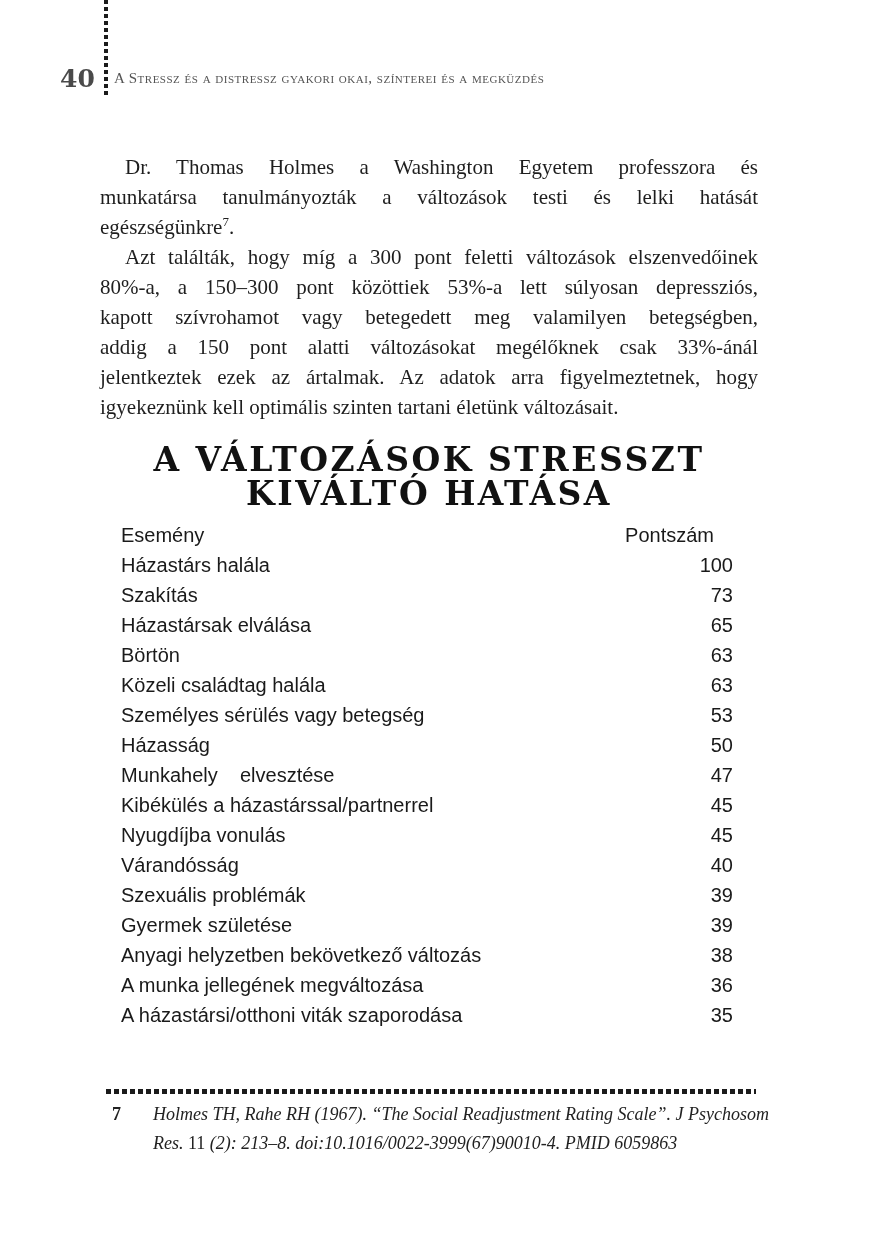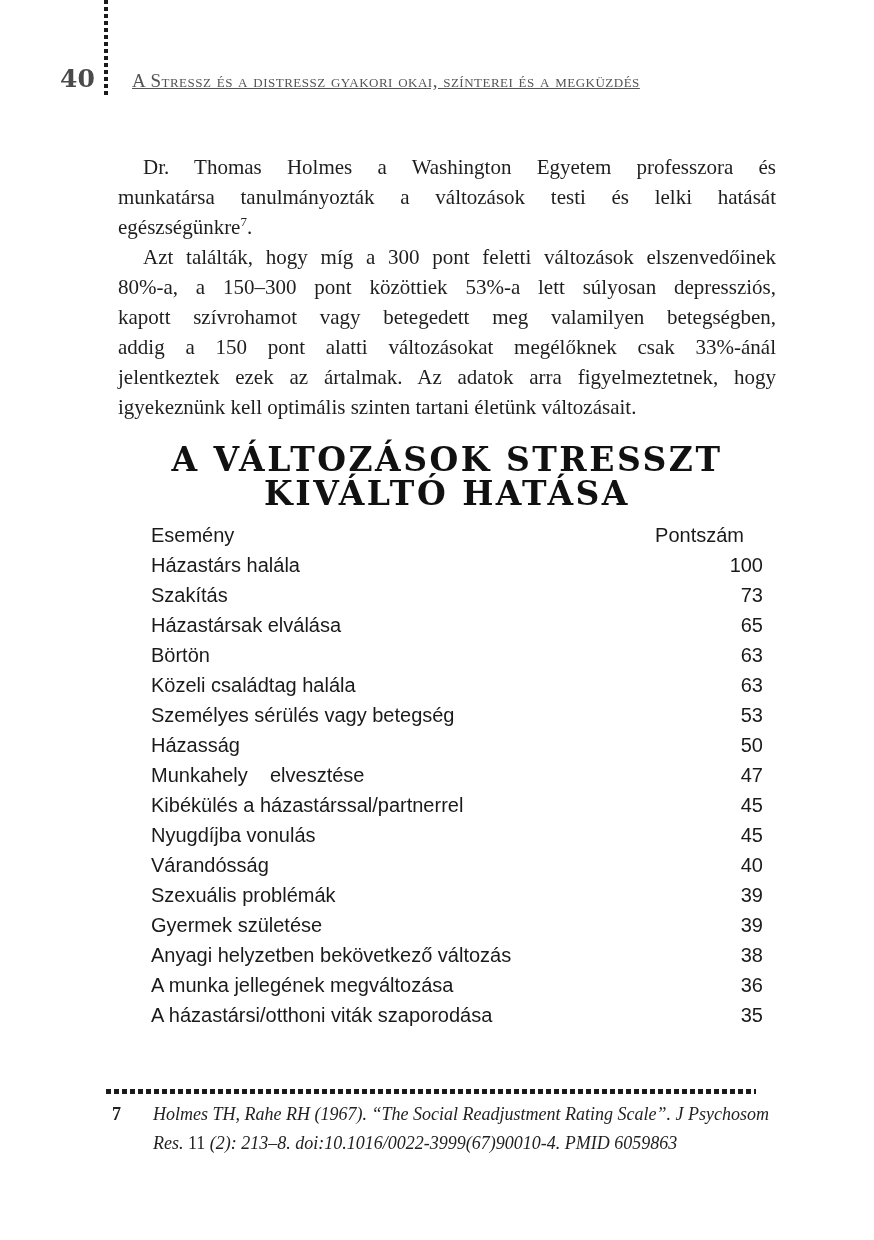--- a/index.html
+++ b/index.html
@@ -16,31 +16,30 @@
   .page-number {
     position:absolute; left:60px; top:64px;
     font-family:"DejaVu Serif", serif;
     font-weight:bold; font-size:25px; color:#4a4a4a;
   }
   .v-rule {
     position:absolute; left:104px; top:0; width:4px; height:98px;
     background:repeating-linear-gradient(180deg, #1b1b1b 0 4px, transparent 4px 7px);
   }
   .running-title {
-    position:absolute; left:132px; top:70px;
+    position:absolute; left:114px; top:70px;
     font-variant:small-caps;
-    font-size:19px; letter-spacing:0.5px;
+    font-size:15px; letter-spacing:0.5px;
     color:#545454;
     white-space:nowrap;
-    text-decoration:underline;
   }
 
   
   .content {
-    position:absolute; left:118px; top:152px; width:658px;
+    position:absolute; left:100px; top:152px; width:658px;
   }
   .para { font-size:21px; line-height:30px; color:#1e1e1e; }
   .para .line {
     text-align:justify;
     text-align-last:justify;
     white-space:normal;
   }
   .para .line.first { text-indent:25px; }
   .para .line.last { text-align-last:left; }
   sup.fn-ref { font-size:13px; line-height:0; vertical-align:super; }
@@ -51,21 +50,21 @@
     text-align:center;
     font-family:"DejaVu Serif", serif;
     font-weight:bold;
     font-size:33px; line-height:34px;
     letter-spacing:2.5px;
     color:#111111;
   }
 
   
   .events-table {
-    margin-top:9px; margin-left:33px; width:612px;
+    margin-top:9px; margin-left:21px; width:612px;
     font-family:"Liberation Sans", sans-serif;
     font-size:20px; color:#1a1a1a;
   }
   .t-row {
     display:flex; justify-content:space-between; align-items:baseline;
     height:30px; line-height:30px;
   }
   .t-event { white-space:pre; }
   .t-points { text-align:right; }
   .t-row.header .t-points { padding-right:19px; }

